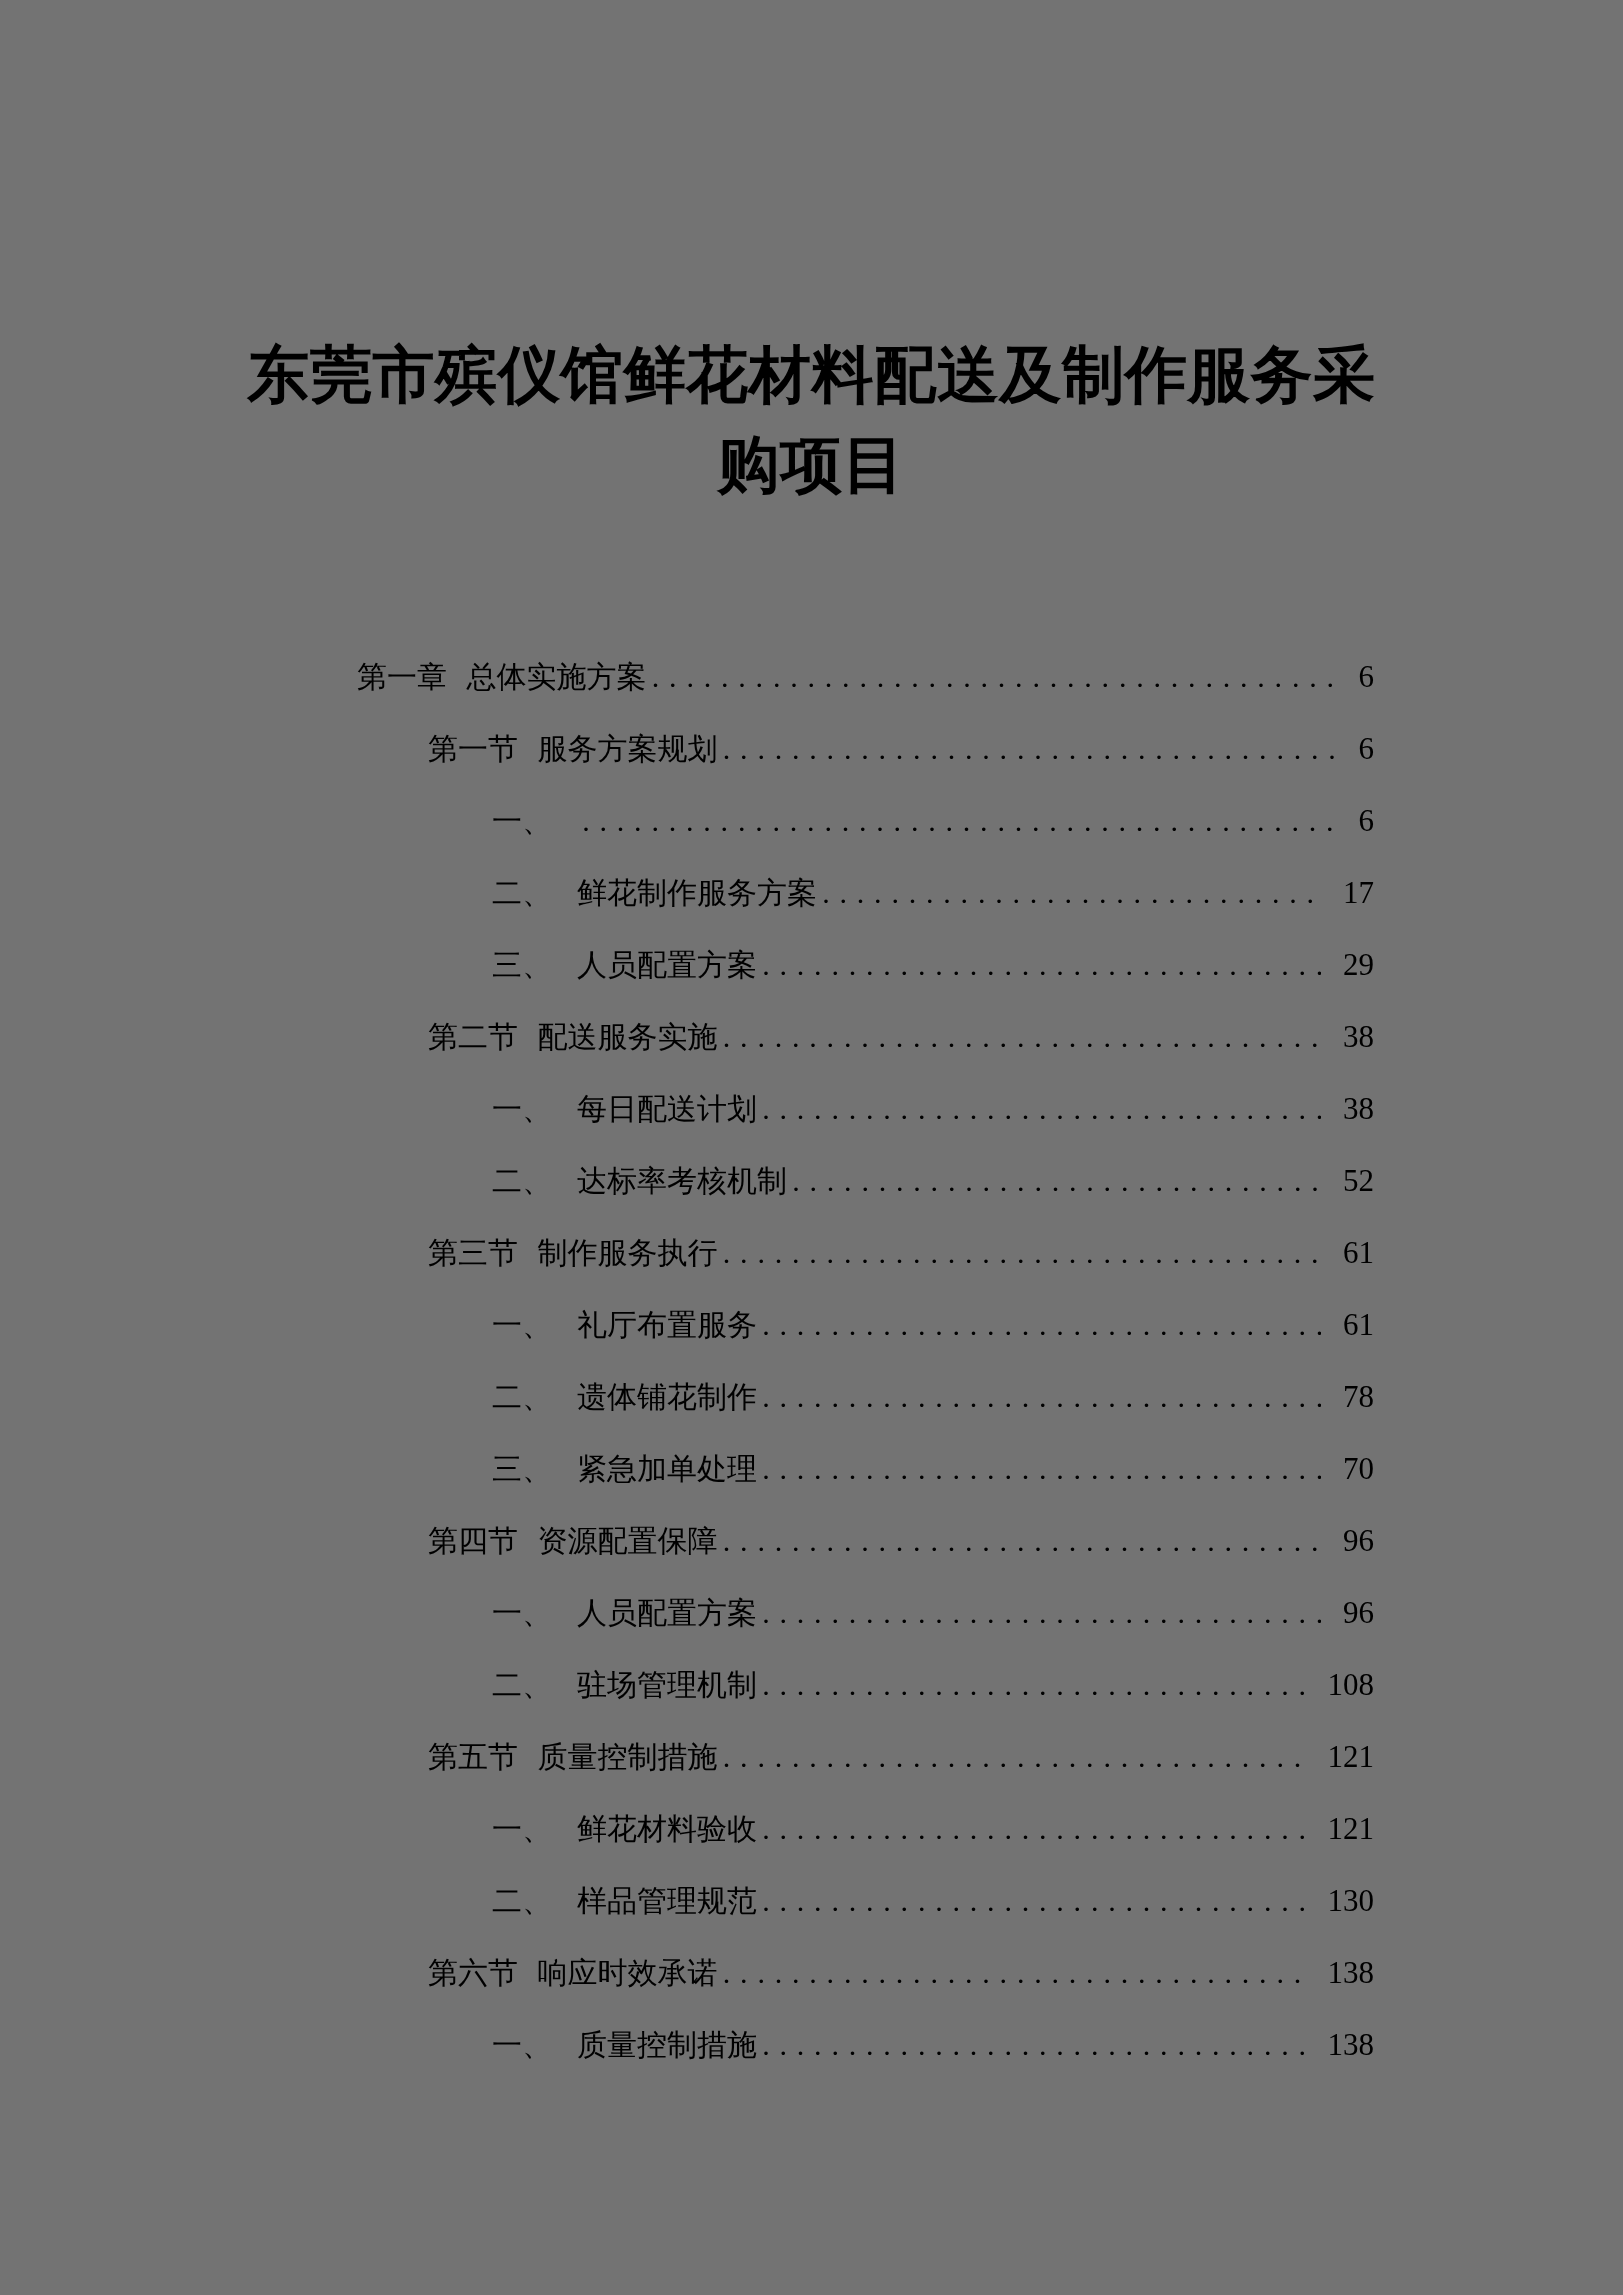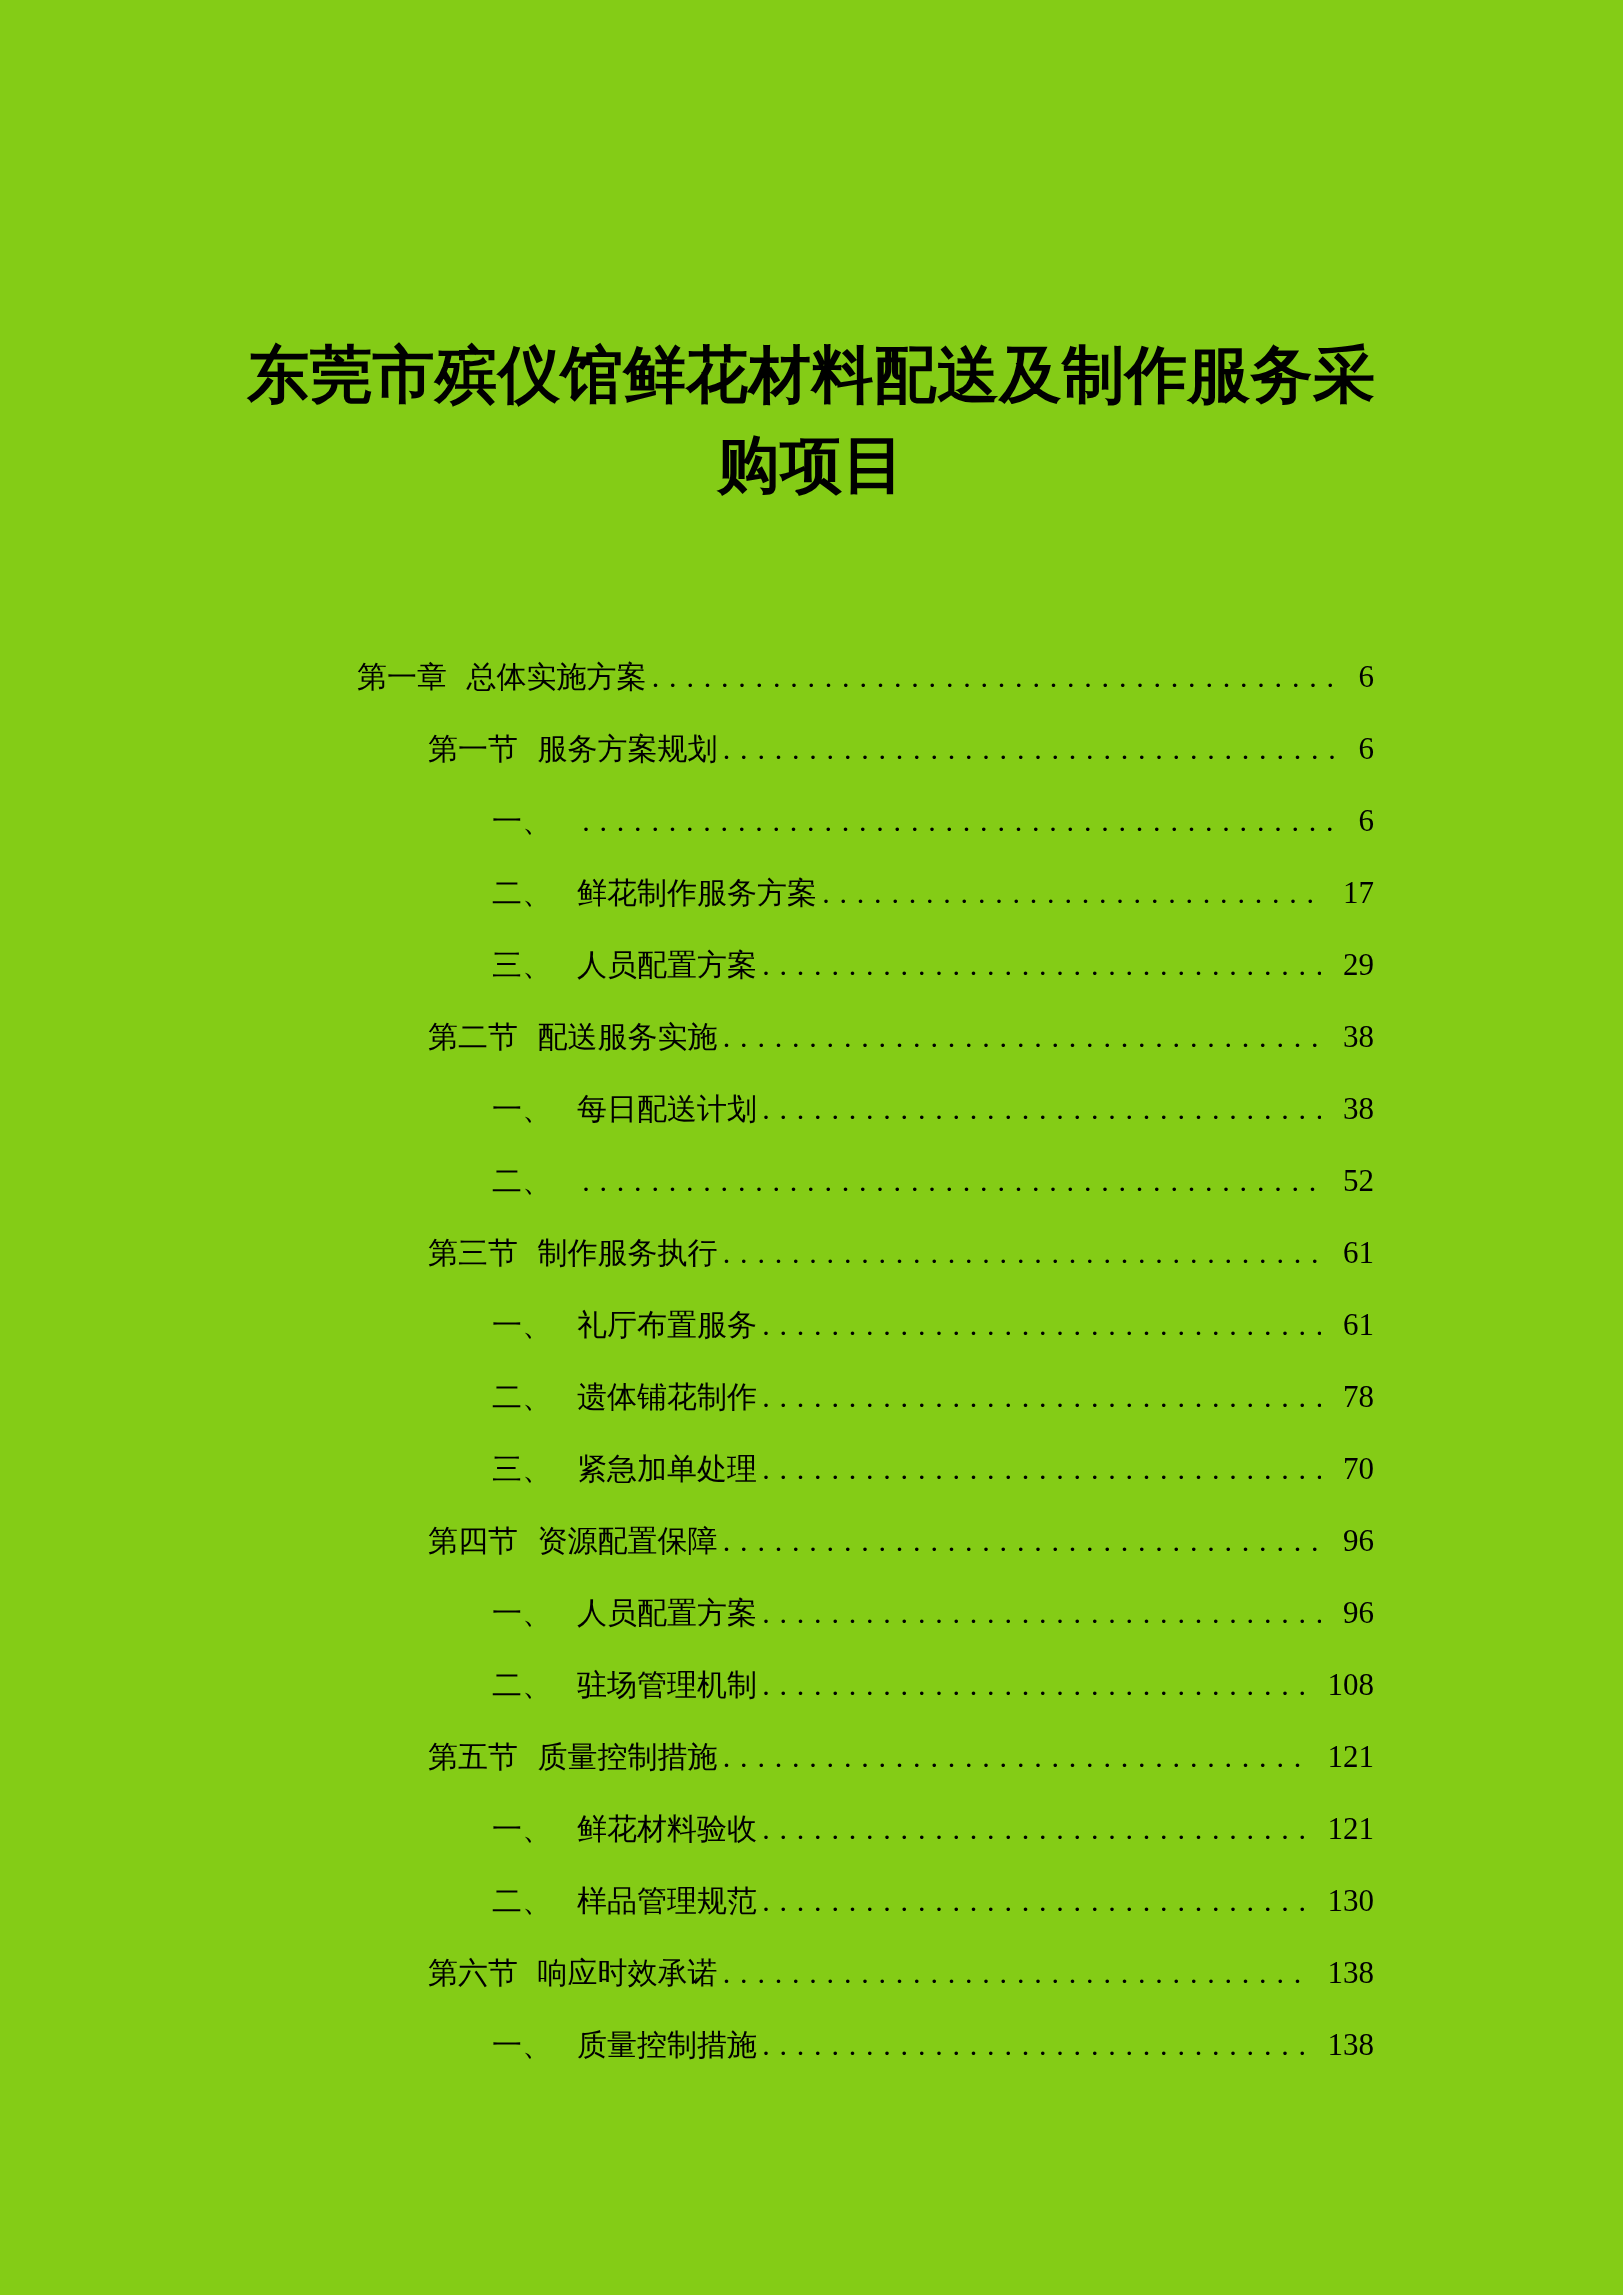--- a/index.html
+++ b/index.html
@@ -11,21 +11,21 @@
     position: relative;
     width: 1623px;
     height: 2295px;
     overflow: hidden;
     font-family: "Liberation Serif", "DejaVu Serif", serif;
     color: #000000;
   }
   .page {
     position: absolute;
     inset: 0;
-    background: #84cc16;
+    background: #737373;
     font-family: Liberation Serif, serif;
   }
   
   .doc-title {
     position: absolute;
     top: 330px;
     left: 0;
     right: 0;
     text-align: center;
     font-size: 62px;
@@ -124,20 +124,21 @@
     <span class="pagenum">38</span>
   </div>
       <div class="toc-row lv3">
     <span class="prefix">一、</span>
     <span class="label">每日配送计划</span>
     <span class="leader">........................................................................................................................</span>
     <span class="pagenum">38</span>
   </div>
       <div class="toc-row lv3">
     <span class="prefix">二、</span>
+    <span class="label">达标率考核机制</span>
     <span class="leader">........................................................................................................................</span>
     <span class="pagenum">52</span>
   </div>
       <div class="toc-row lv2">
     <span class="prefix">第三节</span>
     <span class="label">制作服务执行</span>
     <span class="leader">........................................................................................................................</span>
     <span class="pagenum">61</span>
   </div>
       <div class="toc-row lv3">

